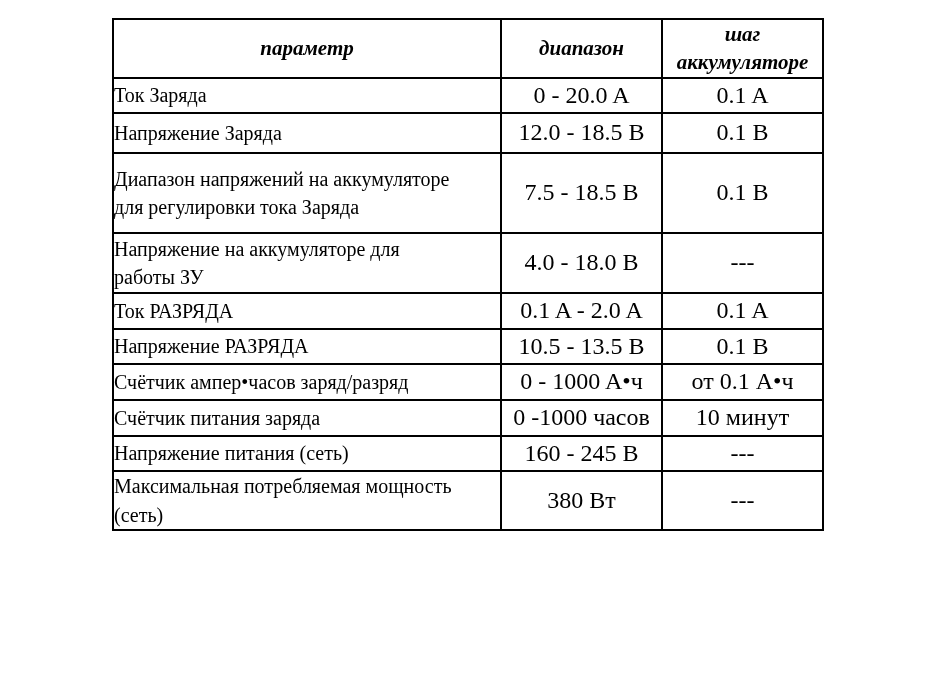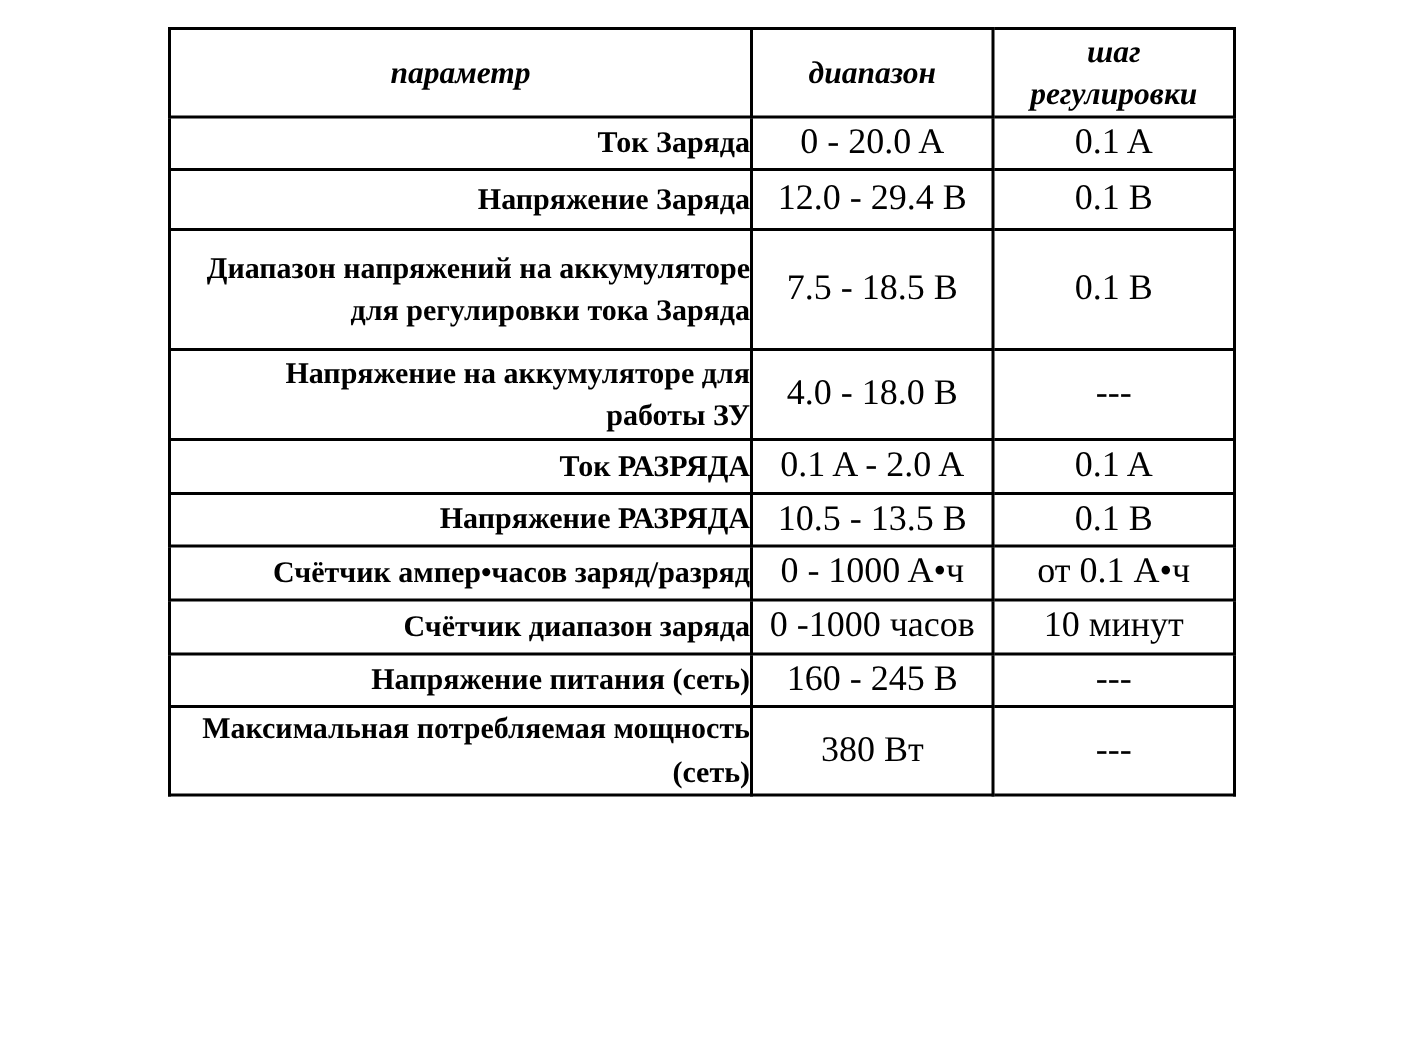--- a/index.html
+++ b/index.html
@@ -54,25 +54,24 @@
     font-size: 21px;
     text-align: center;
     line-height: 1.35;
     padding: 7px 4px 9px 4px;
     vertical-align: middle;
   }
   thead th.th-param { font-size: 21px; }
 
   
   .cell-param {
-    text-align: right;
+    text-align: left;
     font-size: 20px;
     line-height: 1.42;
     padding: 5px 4px 5px 8px;
-    font-weight: bold;
   }
   .cell-range,
   .cell-step {
     text-align: center;
     font-size: 24px;
     line-height: 1.4;
     padding: 5px 4px;
   }
 
   
@@ -95,37 +94,37 @@
       <col class="c-param">
       <col class="c-range">
       <col class="c-step">
     </colgroup>
     <thead>
       <tr>
         <th class="th-param">параметр</th>
         <th>диапазон</th>
         <th>
           <span class="p-2line">шаг</span>
-          <span class="p-2line">регулировки</span>
+          <span class="p-2line">аккумуляторе</span>
         </th>
       </tr>
     </thead>
     <tbody id="table-body">
         <tr class="r-h1">
           <td class="cell-param">
             <span class="p-2line">Ток Заряда</span>
           </td>
           <td class="cell-range">0 - 20.0 A</td>
           <td class="cell-step">0.1 A</td>
         </tr>
         <tr class="r-h2">
           <td class="cell-param">
             <span class="p-2line">Напряжение Заряда</span>
           </td>
-          <td class="cell-range">12.0 - 29.4 B</td>
+          <td class="cell-range">12.0 - 18.5 B</td>
           <td class="cell-step">0.1 B</td>
         </tr>
         <tr class="r-tall">
           <td class="cell-param">
             <span class="p-2line">Диапазон напряжений на аккумуляторе</span>
             <span class="p-2line">для регулировки тока Заряда</span>
           </td>
           <td class="cell-range">7.5 - 18.5 B</td>
           <td class="cell-step">0.1 B</td>
         </tr>
@@ -153,21 +152,21 @@
         </tr>
         <tr class="r-h1">
           <td class="cell-param">
             <span class="p-2line">Счётчик ампер•часов заряд/разряд</span>
           </td>
           <td class="cell-range">0 - 1000 A•ч</td>
           <td class="cell-step">от 0.1 A•ч</td>
         </tr>
         <tr class="r-h1">
           <td class="cell-param">
-            <span class="p-2line">Счётчик диапазон заряда</span>
+            <span class="p-2line">Счётчик питания заряда</span>
           </td>
           <td class="cell-range">0 -1000 часов</td>
           <td class="cell-step">10 минут</td>
         </tr>
         <tr class="r-h1">
           <td class="cell-param">
             <span class="p-2line">Напряжение питания (сеть)</span>
           </td>
           <td class="cell-range">160 - 245 B</td>
           <td class="cell-step">---</td>

